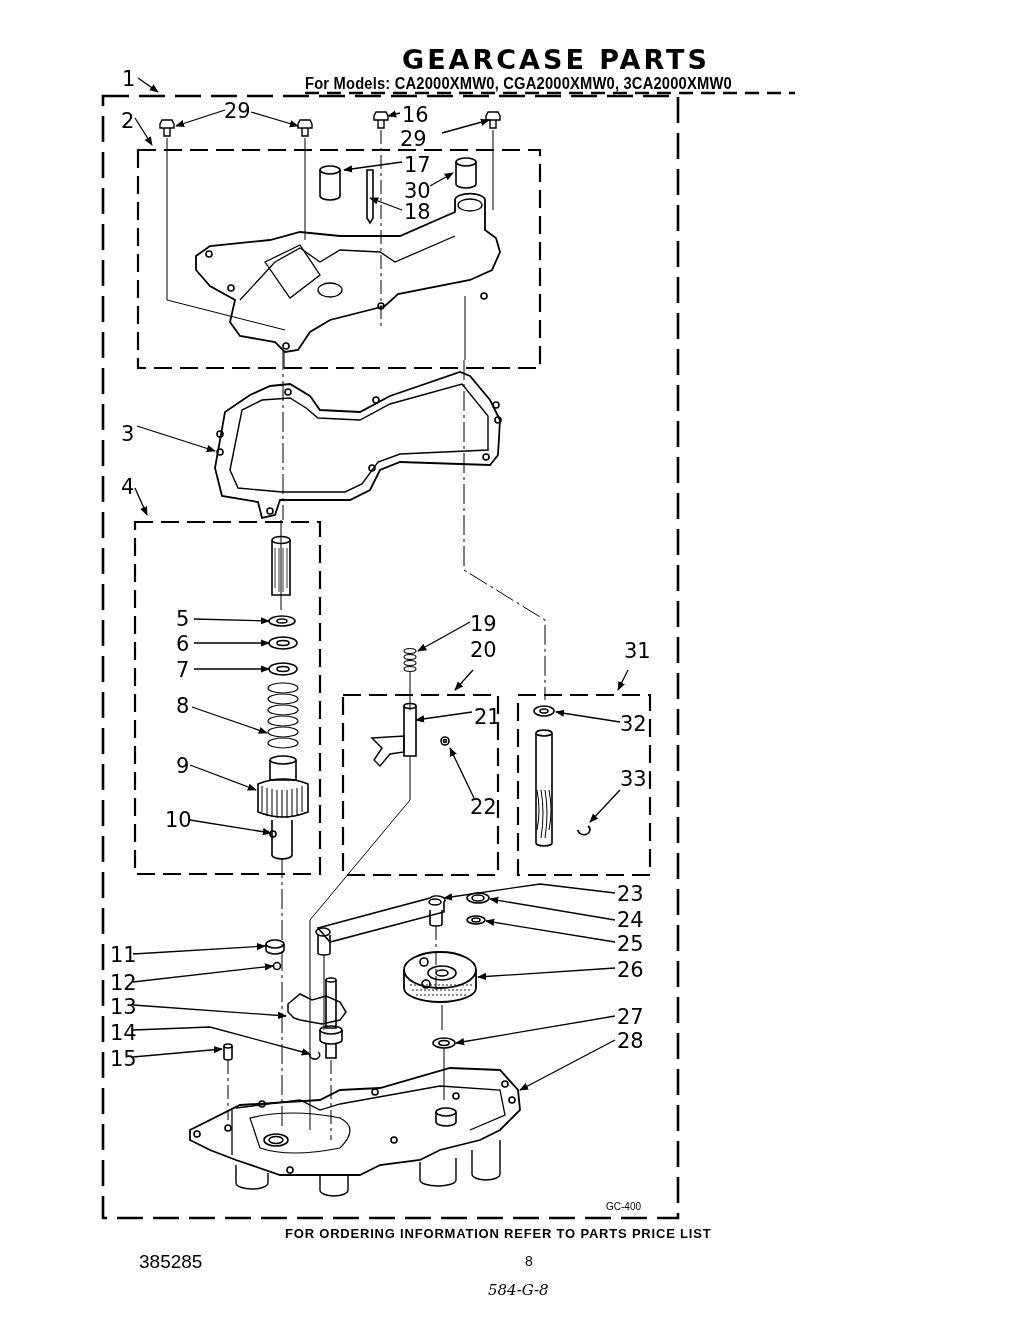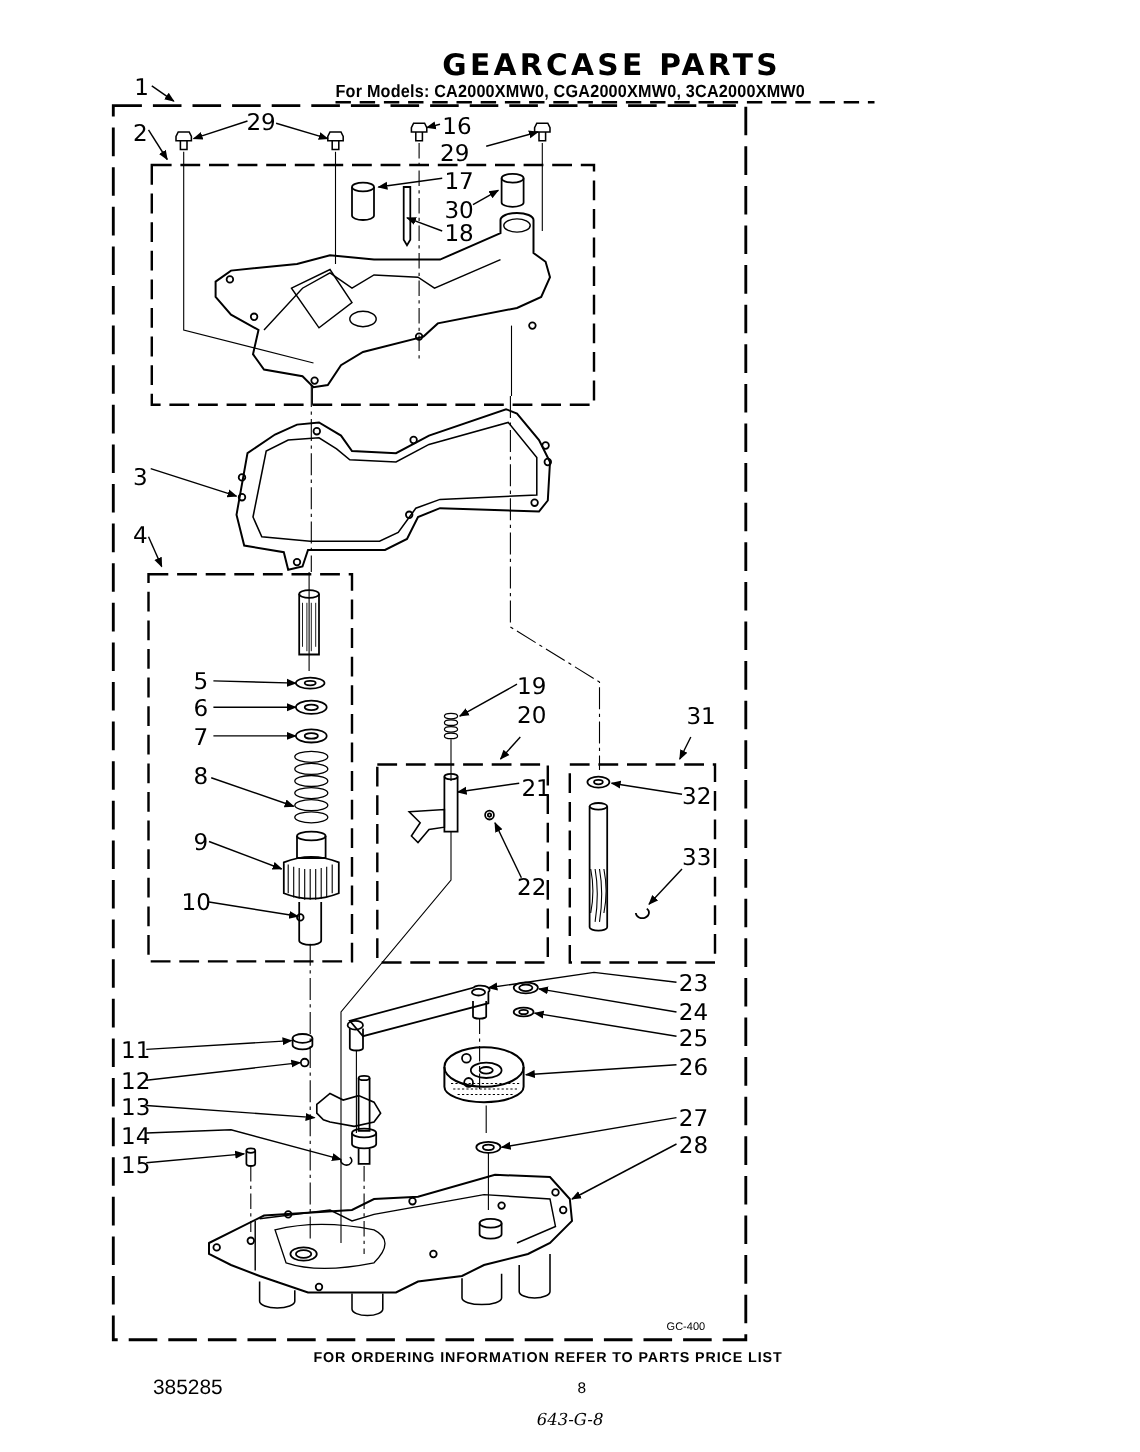--- a/index.html
+++ b/index.html
@@ -274,13 +274,13 @@
     <text x="110" y="1014">13</text>
     <text x="110" y="1040">14</text>
     <text x="110" y="1066">15</text>
   </g>
 </svg>
 
 <div class="code">GC-400</div>
 <div class="footer">FOR ORDERING INFORMATION REFER TO PARTS PRICE LIST</div>
 <div class="partno">385285</div>
 <div class="pageno">8</div>
-<div class="hand">643-G-8</div>
+<div class="hand">584-G-8</div>
 
 </body></html>

